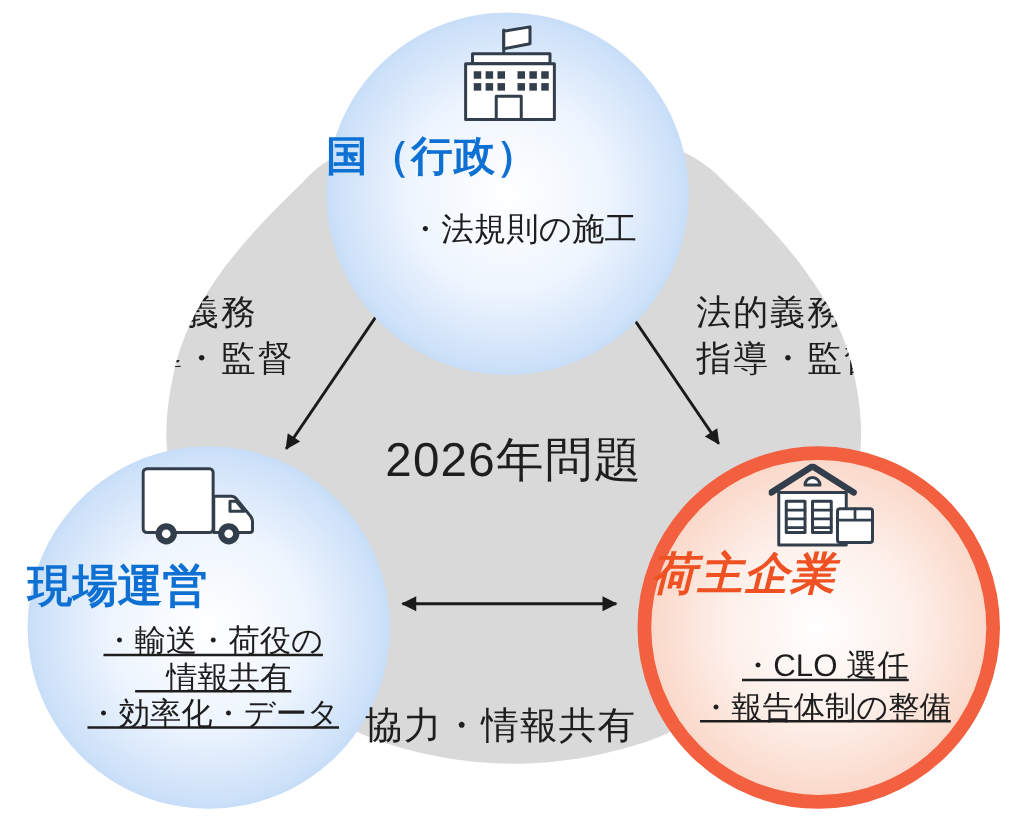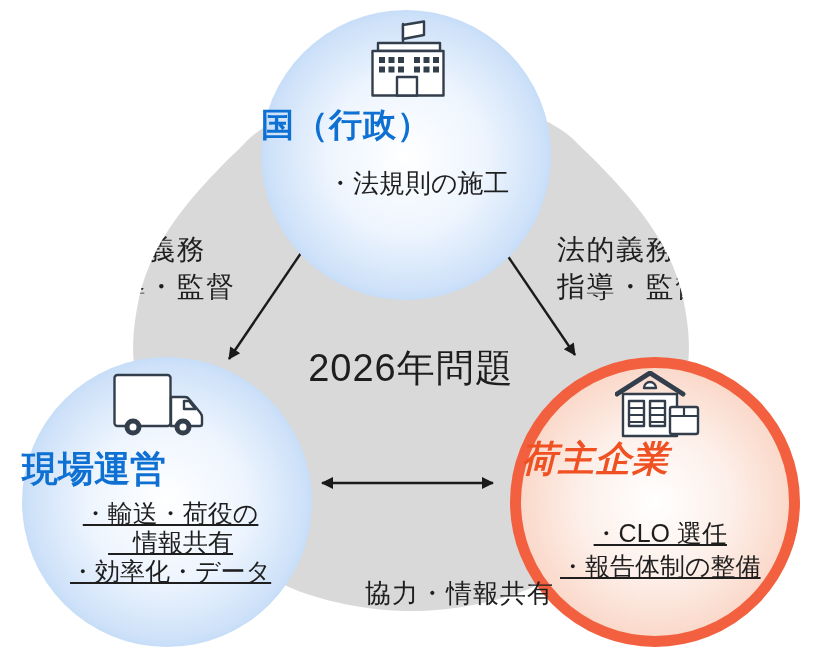--- a/index.html
+++ b/index.html
@@ -45,22 +45,22 @@
   .icon .s{stroke:var(--icon-stroke,#333e4c);stroke-width:2.4;fill:#ffffff;stroke-linejoin:round;stroke-linecap:round;}
   .icon .n{stroke:var(--icon-stroke,#333e4c);fill:none;stroke-linejoin:round;stroke-linecap:round;}
   .icon .f{fill:var(--icon-stroke,#333e4c);stroke:none;}
   .icon .w{stroke:var(--icon-stroke,#333e4c);stroke-width:5;fill:#ffffff;}
   .icon.gov{left:110px;top:10px;}
   .icon.truck{left:91px;top:16px;}
   .icon.wh{left:94px;top:3px;}
 
   .center-title{position:absolute;left:256px;top:343px;width:310px;text-align:center;
     font-size:38px;font-weight:400;letter-spacing:1px;z-index:4;white-space:nowrap;}
-  .coop-label{position:absolute;left:292px;top:576px;width:262px;text-align:right;
-    font-size:26px;letter-spacing:1px;z-index:4;white-space:nowrap;}
+  .coop-label{position:absolute;left:292px;top:560px;width:262px;text-align:left;
+    font-size:30px;letter-spacing:1px;z-index:4;white-space:nowrap;}
 </style>
 </head>
 <body>
 
 <div class="canvas">
 
   <svg class="base" width="822" height="656" viewBox="0 0 822 656">
     <defs>
       <marker id="ah" viewBox="0 0 14 14" refX="12" refY="7" markerWidth="14" markerHeight="14" orient="auto-start-reverse" markerUnits="userSpaceOnUse">
         <path d="M1 1 L13 7 L1 13 Z" fill="#1a1a1a"></path>

